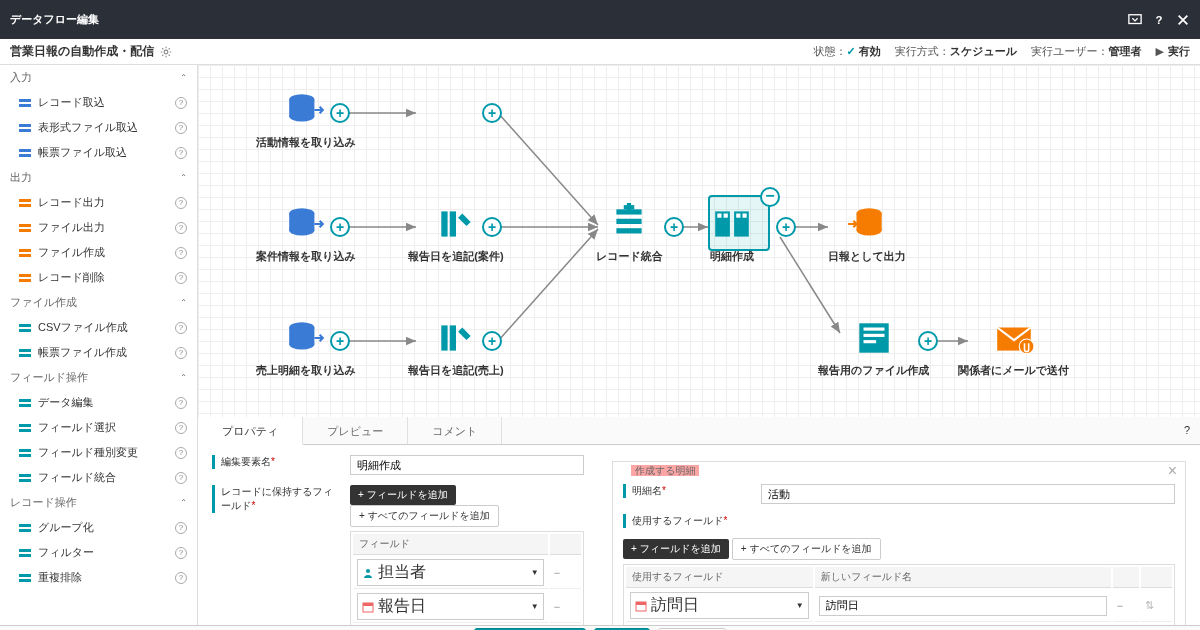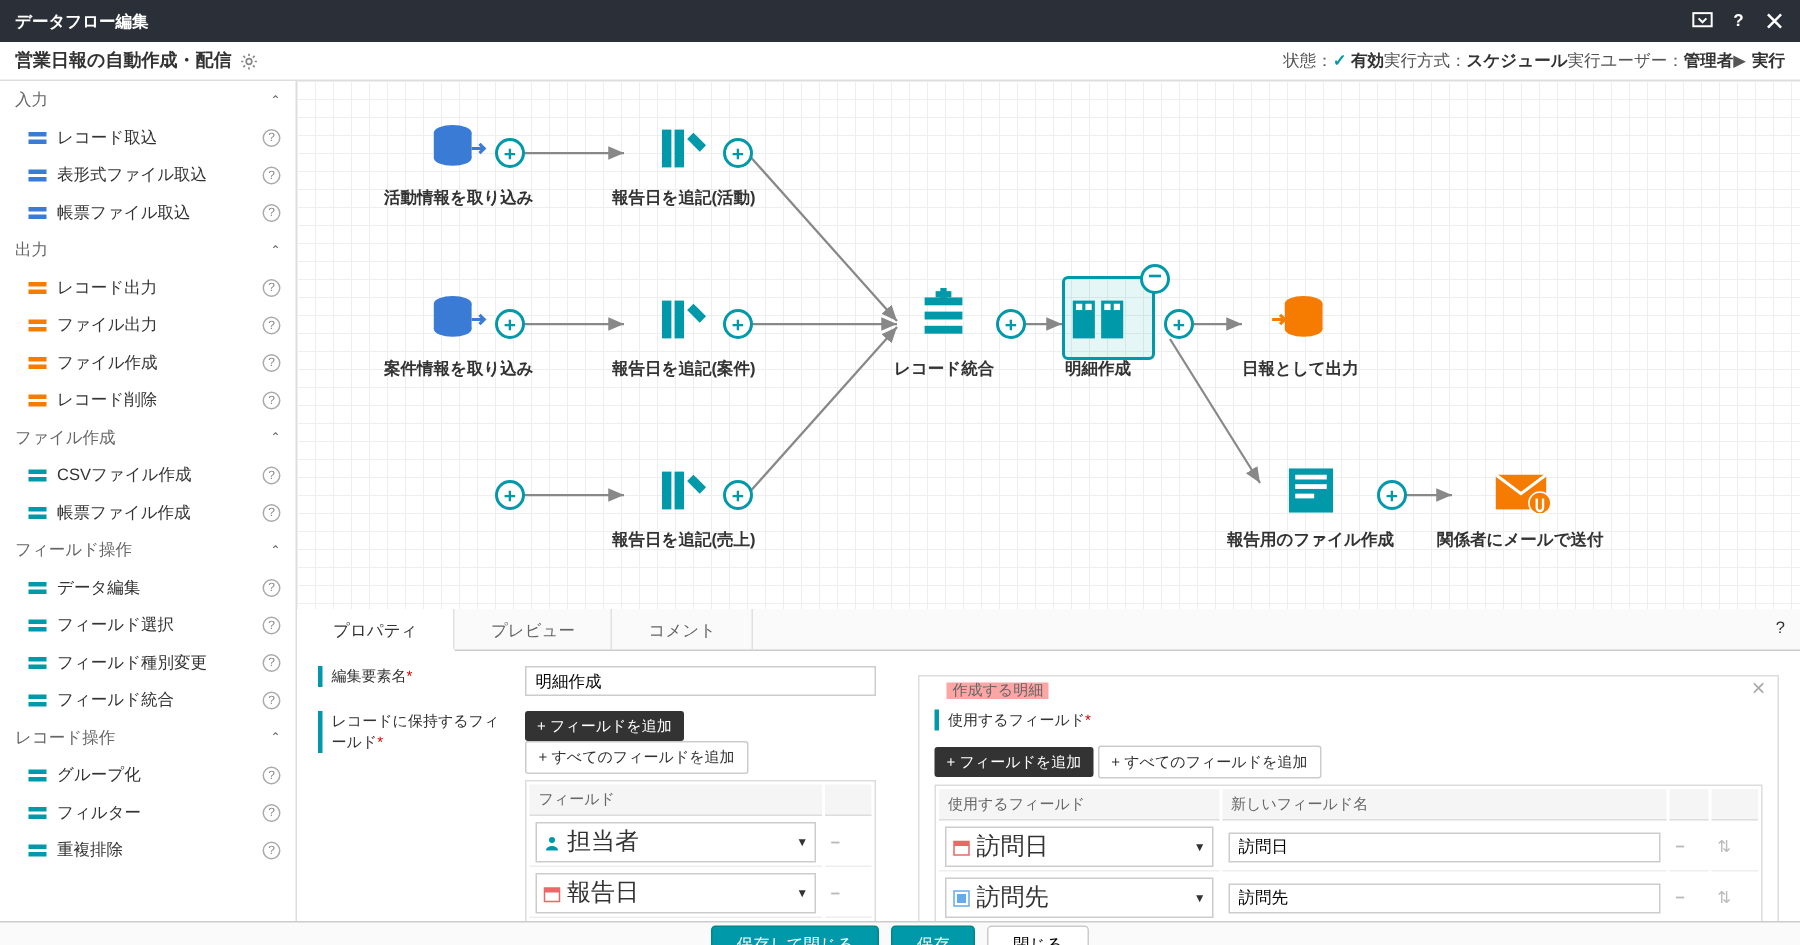--- a/index.html
+++ b/index.html
@@ -1,23 +1,23 @@
 <!DOCTYPE html>
 <html><head>
 <meta charset="utf-8">
 <style>
 *{box-sizing:border-box;margin:0;padding:0;font-family:"Hiragino Kaku Gothic Pro","Meiryo",sans-serif}
 body{background:#fff;width:1200px;height:630px;overflow:hidden;font-size:11px;color:#333}
-.topbar{background:#2b2f38;color:#fff;height:28px;display:flex;align-items:center;padding:0 10px;justify-content:space-between}
+.topbar{background:#2b2f38;color:#fff;height:39px;display:flex;align-items:center;padding:0 10px;justify-content:space-between}
 .topbar-title{font-weight:bold;font-size:11px}
 .topbar-icons{display:flex;gap:10px}
 .topbar-ic{width:14px;height:14px;cursor:pointer}
 .subbar{height:26px;display:flex;align-items:center;padding:0 10px;justify-content:space-between;border-bottom:1px solid #ddd}
 .subbar-left{display:flex;align-items:center;gap:6px;font-weight:bold;font-size:12px}
-.subbar-right{display:flex;align-items:center;gap:0;font-size:11px;color:#555}
+.subbar-right{display:flex;align-items:center;gap:14px;font-size:11px;color:#555}
 .subbar-right span b{color:#333}
 .check{color:#09a;font-weight:bold}
 .playbtn{display:flex;align-items:center;gap:4px;cursor:pointer}
 .main{display:flex;height:560px}
 .sidebar{width:198px;border-right:1px solid #ddd;overflow:hidden}
 .sb-cat{padding:5px 10px;font-size:11px;color:#666;display:flex;justify-content:space-between;align-items:center;cursor:pointer}
 .sb-item{padding:5px 10px 5px 18px;display:flex;align-items:center;gap:6px;cursor:pointer}
 .sb-ic{width:14px;height:14px;flex-shrink:0}
 .sb-help{margin-left:auto;width:12px;height:12px;border:1px solid #aaa;border-radius:50%;font-size:8px;text-align:center;line-height:10px;color:#888}
 .canvas-area{flex:1;display:flex;flex-direction:column}
@@ -272,28 +272,20 @@
       <div class="node" style="left:58px;top:24px">
         <div class="node-ic"><svg viewBox="0 0 40 40">
               <ellipse cx="16" cy="10" rx="12" ry="5" fill="#3a7bd5"></ellipse>
               <rect x="4" y="10" width="24" height="16" fill="#3a7bd5"></rect>
               <ellipse cx="16" cy="26" rx="12" ry="5" fill="#3a7bd5"></ellipse>
               <path d="M28 20h8m-3-3l3 3-3 3" stroke="#3a7bd5" stroke-width="2" fill="none"></path>
             </svg></div>
         <div class="node-lbl">活動情報を取り込み</div>
       </div>
       <div class="plus-badge" style="left:132px;top:38px">+</div>
-      <div class="node" style="left:210px;top:24px">
-        <div class="node-ic"><svg viewBox="0 0 40 40">
-              <rect x="6" y="8" width="6" height="24" fill="#09a"></rect>
-              <rect x="14" y="8" width="6" height="24" fill="#09a"></rect>
-              <path d="M26 10l8 8-4 4-8-8z" fill="#09a"></path>
-            </svg></div>
-        <div class="node-lbl">報告日を追記(活動)</div>
-      </div>
       <div class="plus-badge" style="left:284px;top:38px">+</div>
 
       <div class="node" style="left:58px;top:138px">
         <div class="node-ic"><svg viewBox="0 0 40 40">
               <ellipse cx="16" cy="10" rx="12" ry="5" fill="#3a7bd5"></ellipse>
               <rect x="4" y="10" width="24" height="16" fill="#3a7bd5"></rect>
               <ellipse cx="16" cy="26" rx="12" ry="5" fill="#3a7bd5"></ellipse>
               <path d="M28 20h8m-3-3l3 3-3 3" stroke="#3a7bd5" stroke-width="2" fill="none"></path>
             </svg></div>
         <div class="node-lbl">案件情報を取り込み</div>
@@ -302,20 +294,29 @@
       <div class="node" style="left:210px;top:138px">
         <div class="node-ic"><svg viewBox="0 0 40 40">
               <rect x="6" y="8" width="6" height="24" fill="#09a"></rect>
               <rect x="14" y="8" width="6" height="24" fill="#09a"></rect>
               <path d="M26 10l8 8-4 4-8-8z" fill="#09a"></path>
             </svg></div>
         <div class="node-lbl">報告日を追記(案件)</div>
       </div>
       <div class="plus-badge" style="left:284px;top:152px">+</div>
 
+      <div class="node" style="left:58px;top:252px">
+        <div class="node-ic"><svg viewBox="0 0 40 40">
+              <ellipse cx="16" cy="10" rx="12" ry="5" fill="#3a7bd5"></ellipse>
+              <rect x="4" y="10" width="24" height="16" fill="#3a7bd5"></rect>
+              <ellipse cx="16" cy="26" rx="12" ry="5" fill="#3a7bd5"></ellipse>
+              <path d="M28 20h8m-3-3l3 3-3 3" stroke="#3a7bd5" stroke-width="2" fill="none"></path>
+            </svg></div>
+        <div class="node-lbl">売上明細を取り込み</div>
+      </div>
       <div class="plus-badge" style="left:132px;top:266px">+</div>
       <div class="node" style="left:210px;top:252px">
         <div class="node-ic"><svg viewBox="0 0 40 40">
               <rect x="6" y="8" width="6" height="24" fill="#09a"></rect>
               <rect x="14" y="8" width="6" height="24" fill="#09a"></rect>
               <path d="M26 10l8 8-4 4-8-8z" fill="#09a"></path>
             </svg></div>
         <div class="node-lbl">報告日を追記(売上)</div>
       </div>
       <div class="plus-badge" style="left:284px;top:266px">+</div>
@@ -436,20 +437,24 @@
             </tbody>
               </table>
           </div>
         </div>
       </div>
       <div class="props-right">
         <div class="fieldset">
           <span class="fieldset-lbl">作成する明細</span>
           <span class="close-x">×</span>
           <div class="prop-row">
+            <div class="prop-lbl"><span>明細名</span><span class="req">*</span></div>
+            <div class="prop-val"><input class="inp" value="活動" style=""></div>
+          </div>
+          <div class="prop-row">
             <div class="prop-lbl" style="width:auto"><span>使用するフィールド</span><span class="req">*</span></div>
           </div>
           <button class="btn-sm">+ <span>フィールドを追加</span></button>
           <button class="btn-sm-o">+ <span>すべてのフィールドを追加</span></button>
           <table class="field-table">
             <tbody>
                 <tr>
                   <th>使用するフィールド</th>
                   <th>新しいフィールド名</th>
                   <th></th>

